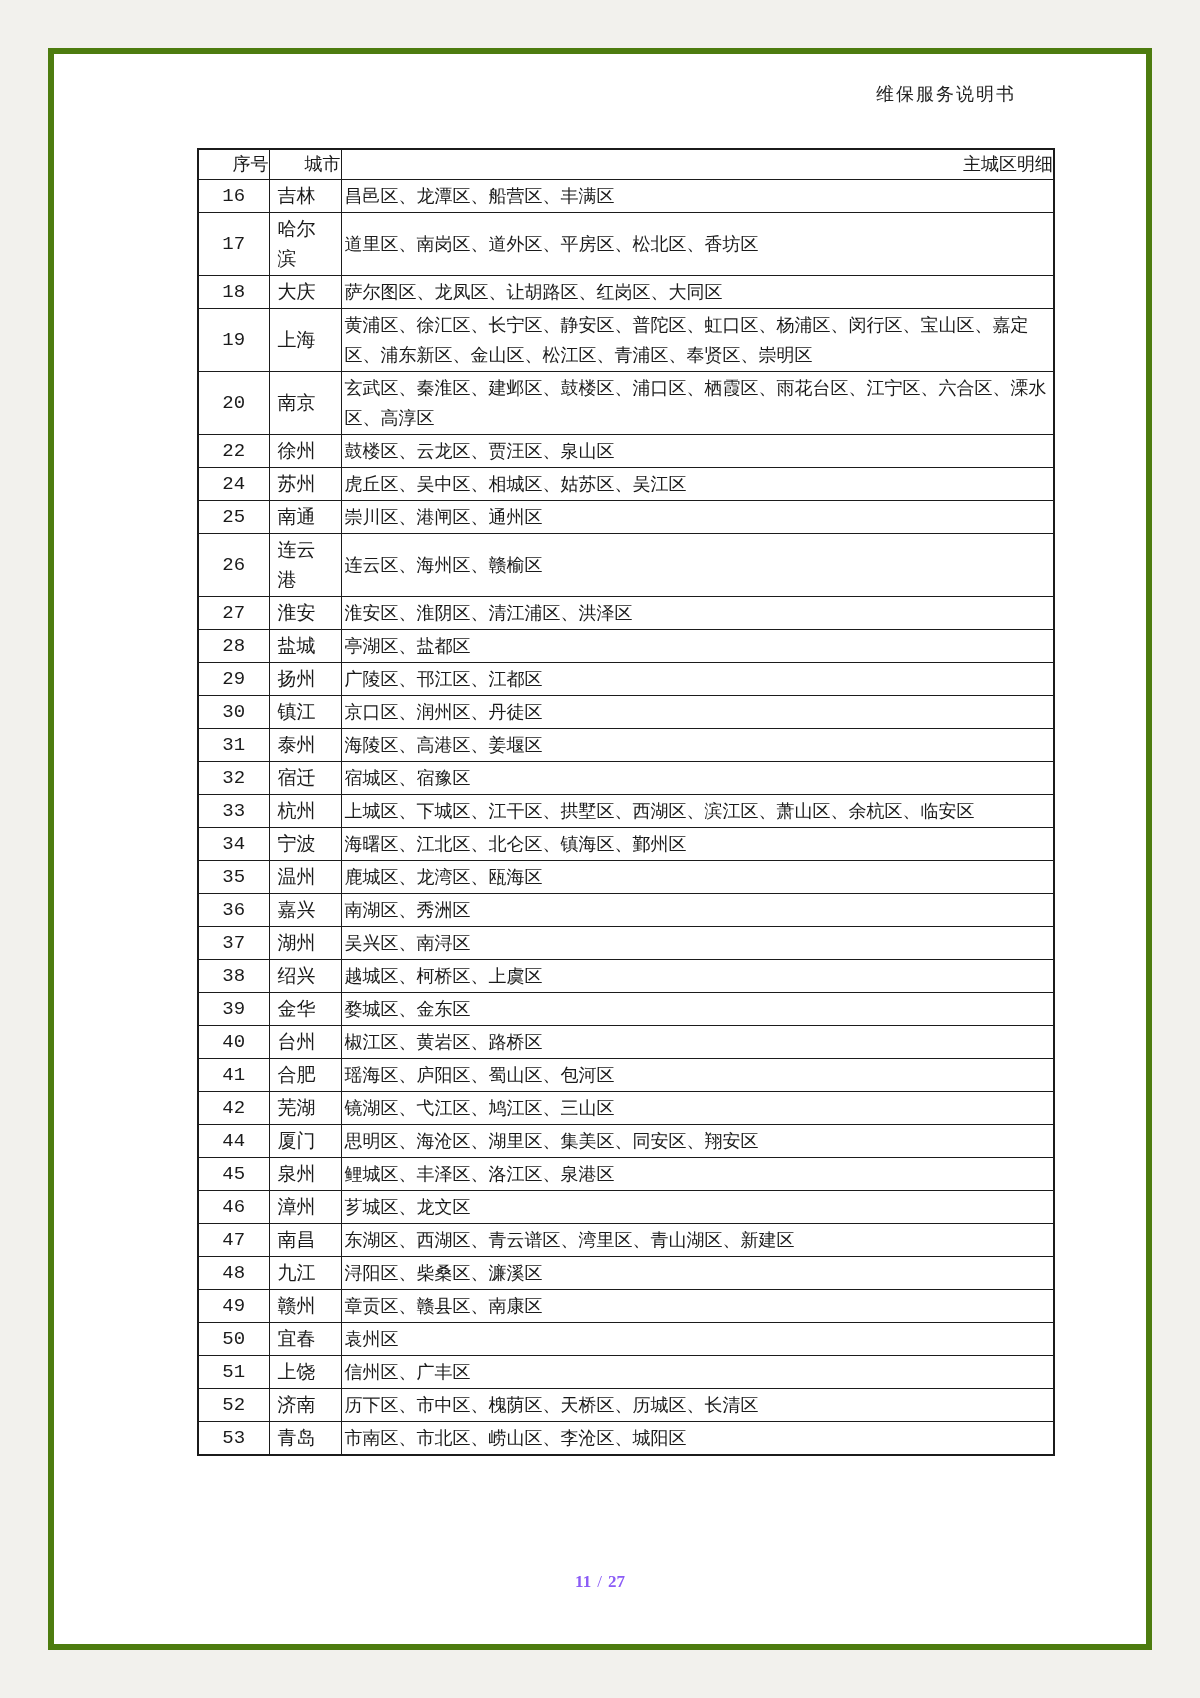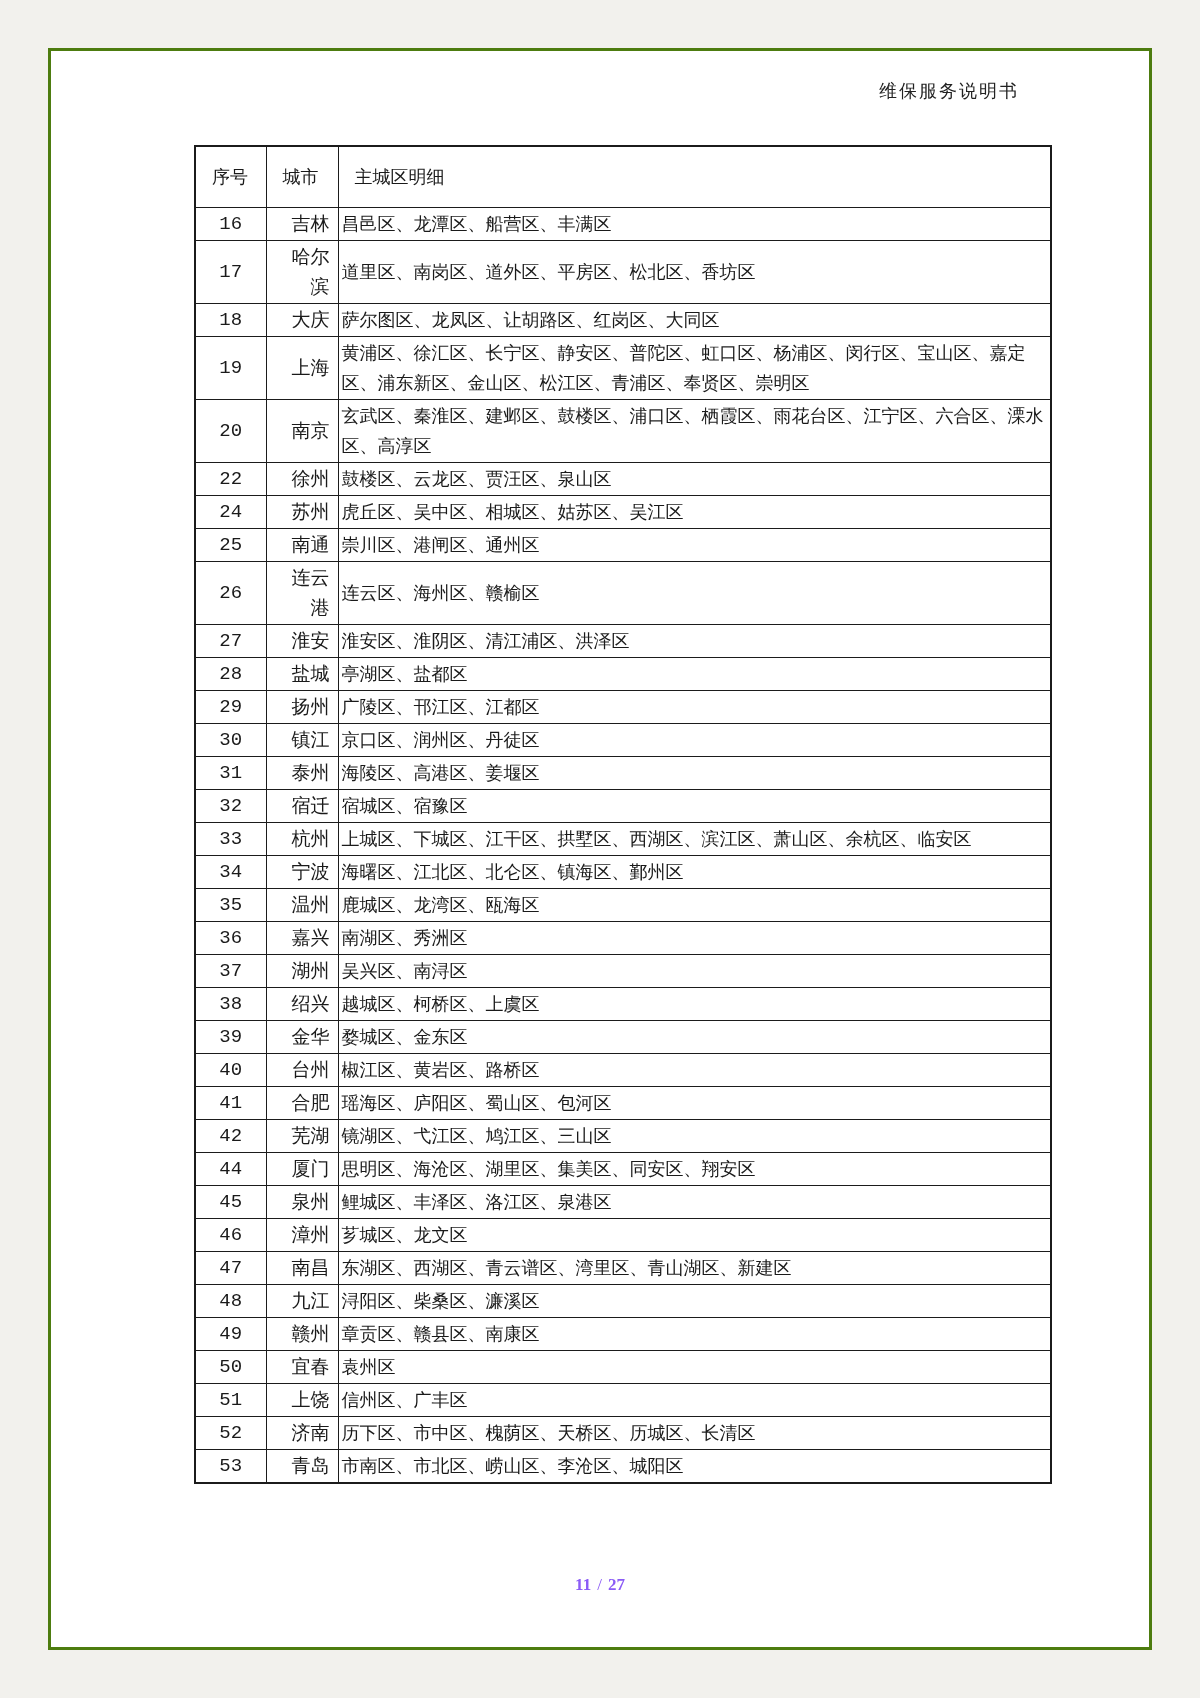--- a/index.html
+++ b/index.html
@@ -7,21 +7,21 @@
     width: 1200px; height: 1698px;
     background: #f2f1ed;
     font-family: "Liberation Serif", serif;
     color: #1a1a1a;
   }
   .page {
     position: absolute;
     left: 48px; top: 48px;
     width: 1104px; height: 1602px;
     background: #ffffff;
-    border: 3px solid #4d7c0f;
+    border: 6px solid #4d7c0f;
   }
   .doc-header {
     position: absolute;
     top: 28px; right: 130px;
     font-size: 18px;
     letter-spacing: 2px;
     color: #222;
   }
   .table-wrap {
     position: absolute;
@@ -36,35 +36,35 @@
   }
   table.city-table th, table.city-table td {
     border: 1.5px solid #1b1b1b;
     vertical-align: middle;
   }
   table.city-table th {
     font-weight: normal;
     font-size: 18px;
     height: 30px;
     line-height: 28px;
-    text-align: left;
-    padding: 16px;
+    text-align: right;
+    padding: 0;
   }
   col.col-idx  { width: 71px; }
   col.col-city { width: 72px; }
   col.col-dist { width: 713px; }
   td.c-idx {
     text-align: center;
     font-size: 19px;
     line-height: 30px;
     padding: 1px 0;
     font-family: Liberation Mono, monospace;
   }
   td.c-city {
-    text-align: right;
+    text-align: left;
     font-size: 19px;
     line-height: 30px;
     padding: 1px 8px;
     word-break: break-all;
   }
   td.c-districts {
     text-align: left;
     font-size: 18px;
     line-height: 30px;
     padding: 1px 3px;

